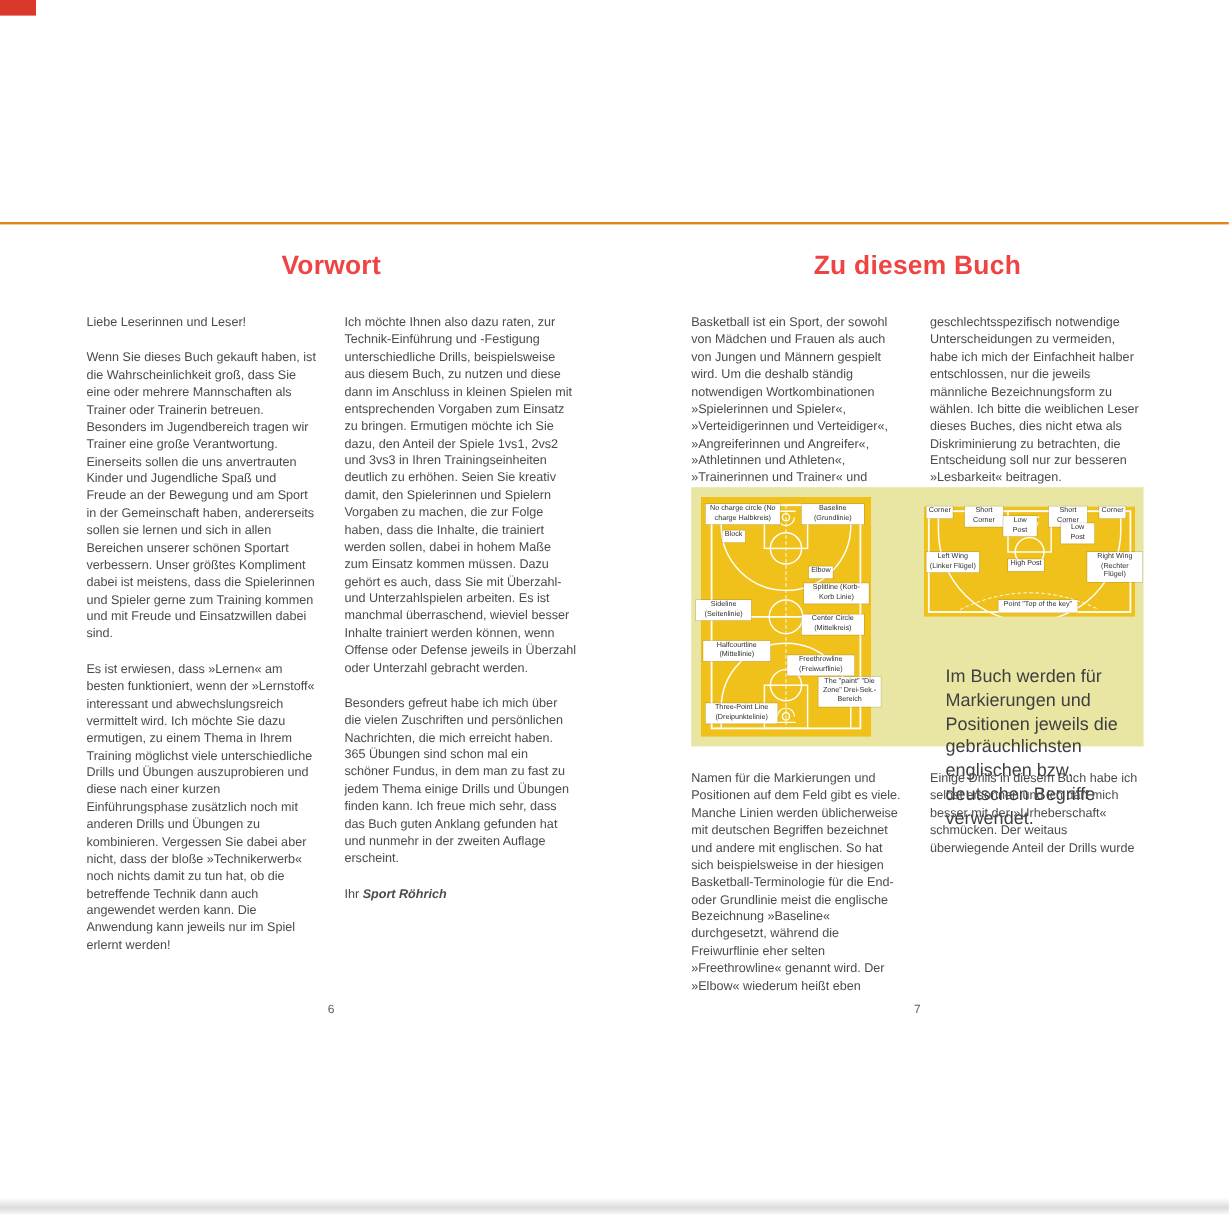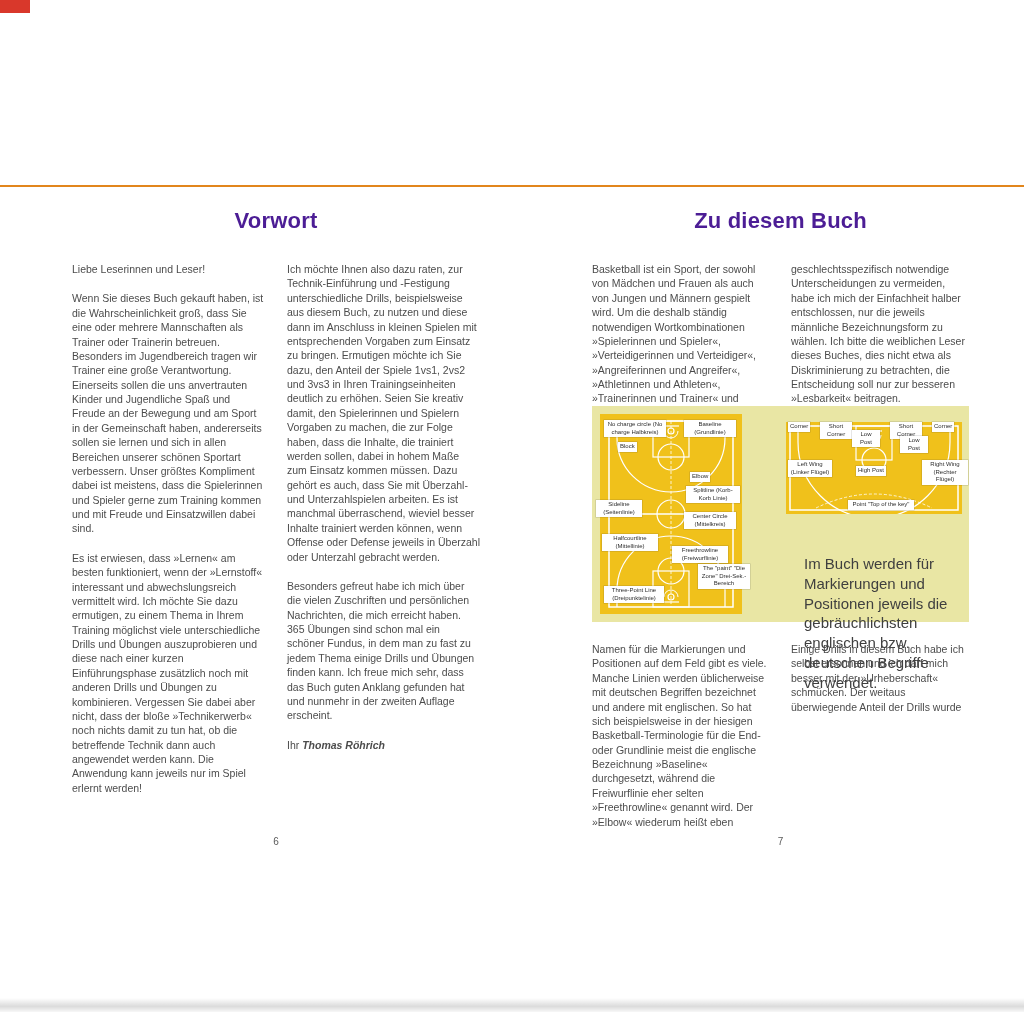--- a/index.html
+++ b/index.html
@@ -6,24 +6,24 @@
   body{
     width:1024px;height:1024px;position:relative;overflow:hidden;
     background:#ffffff;
     font-family:"Liberation Sans","DejaVu Sans",sans-serif;
     color:#4c4c4c;
   }
   .corner-mark{position:absolute;left:0;top:0;width:30px;height:13px;background:#d9382b;}
   .top-rule{position:absolute;left:0;top:185px;width:1024px;height:2px;background:#e2861c;}
   .page{position:absolute;top:208px;height:660px;}
   .page-left{left:72px;width:408px;}
-  .page-right{left:592px;width:377px;}
+  .page-right{left:576px;width:377px;}
   .heading{
     position:absolute;top:0;left:0;width:100%;text-align:center;
-    font-size:22px;font-weight:bold;color:#4c1d95;margin:0;letter-spacing:.2px;
+    font-size:22px;font-weight:bold;color:#ef4444;margin:0;letter-spacing:.2px;
   }
   .cols{position:absolute;left:0;display:flex;gap:22px;}
   .cols-top{top:54px;}
   .col{width:193px;font-size:10.5px;line-height:1.37;color:#4c4c4c;}
   .page-right .col{width:177px;}
   .para{margin:0 0 15px 0;}
   .signature .sig-name{font-weight:bold;font-style:italic;}
   .pagenum{position:absolute;top:628px;left:0;width:100%;text-align:center;font-size:10px;color:#5a5a5a;}
   
   .diagram{
@@ -58,21 +58,21 @@
   <h1 class="heading">Vorwort</h1>
   <div class="cols cols-top">
     <div class="col">
       <p class="para">Liebe Leserinnen und Leser!</p>
       <p class="para">Wenn Sie dieses Buch gekauft haben, ist die Wahrscheinlichkeit groß, dass Sie eine oder mehrere Mannschaften als Trainer oder Trainerin betreuen. Besonders im Jugendbereich tragen wir Trainer eine große Verantwortung. Einerseits sollen die uns anvertrauten Kinder und Jugendliche Spaß und Freude an der Bewegung und am Sport in der Gemeinschaft haben, andererseits sollen sie lernen und sich in allen Bereichen unserer schönen Sportart verbessern. Unser größtes Kompliment dabei ist meistens, dass die Spielerinnen und Spieler gerne zum Training kommen und mit Freude und Einsatzwillen dabei sind.</p>
       <p class="para">Es ist erwiesen, dass »Lernen« am besten funktioniert, wenn der »Lernstoff« interessant und abwechslungsreich vermittelt wird. Ich möchte Sie dazu ermutigen, zu einem Thema in Ihrem Training möglichst viele unterschiedliche Drills und Übungen auszuprobieren und diese nach einer kurzen Einführungsphase zusätzlich noch mit anderen Drills und Übungen zu kombinieren. Vergessen Sie dabei aber nicht, dass der bloße »Technikerwerb« noch nichts damit zu tun hat, ob die betreffende Technik dann auch angewendet werden kann. Die Anwendung kann jeweils nur im Spiel erlernt werden!</p>
     </div>
     <div class="col">
       <p class="para">Ich möchte Ihnen also dazu raten, zur Technik-Einführung und -Festigung unterschiedliche Drills, beispielsweise aus diesem Buch, zu nutzen und diese dann im Anschluss in kleinen Spielen mit entsprechenden Vorgaben zum Einsatz zu bringen. Ermutigen möchte ich Sie dazu, den Anteil der Spiele 1vs1, 2vs2 und 3vs3 in Ihren Trainingseinheiten deutlich zu erhöhen. Seien Sie kreativ damit, den Spielerinnen und Spielern Vorgaben zu machen, die zur Folge haben, dass die Inhalte, die trainiert werden sollen, dabei in hohem Maße zum Einsatz kommen müssen. Dazu gehört es auch, dass Sie mit Überzahl- und Unterzahlspielen arbeiten. Es ist manchmal überraschend, wieviel besser Inhalte trainiert werden können, wenn Offense oder Defense jeweils in Überzahl oder Unterzahl gebracht werden.</p>
       <p class="para">Besonders gefreut habe ich mich über die vielen Zuschriften und persönlichen Nachrichten, die mich erreicht haben. 365 Übungen sind schon mal ein schöner Fundus, in dem man zu fast zu jedem Thema einige Drills und Übungen finden kann. Ich freue mich sehr, dass das Buch guten Anklang gefunden hat und nunmehr in der zweiten Auflage erscheint.</p>
-      <p class="para signature"><span>Ihr</span> <span class="sig-name">Thomas Röhrich</span></p>
+      <p class="para signature"><span>Ihr</span> <span class="sig-name">Sport Röhrich</span></p>
     </div>
   </div>
   <div class="pagenum">6</div>
 </div>
 
 <div class="page page-right">
   <h1 class="heading">Zu diesem Buch</h1>
   <div class="cols cols-top">
     <div class="col">
       <p class="para">Basketball ist ein Sport, der sowohl von Mädchen und Frauen als auch von Jungen und Männern gespielt wird. Um die deshalb ständig notwendigen Wortkombinationen »Spielerinnen und Spieler«, »Verteidigerinnen und Verteidiger«, »Angreiferinnen und Angreifer«, »Athletinnen und Athleten«, »Trainerinnen und Trainer« und andere</p>

